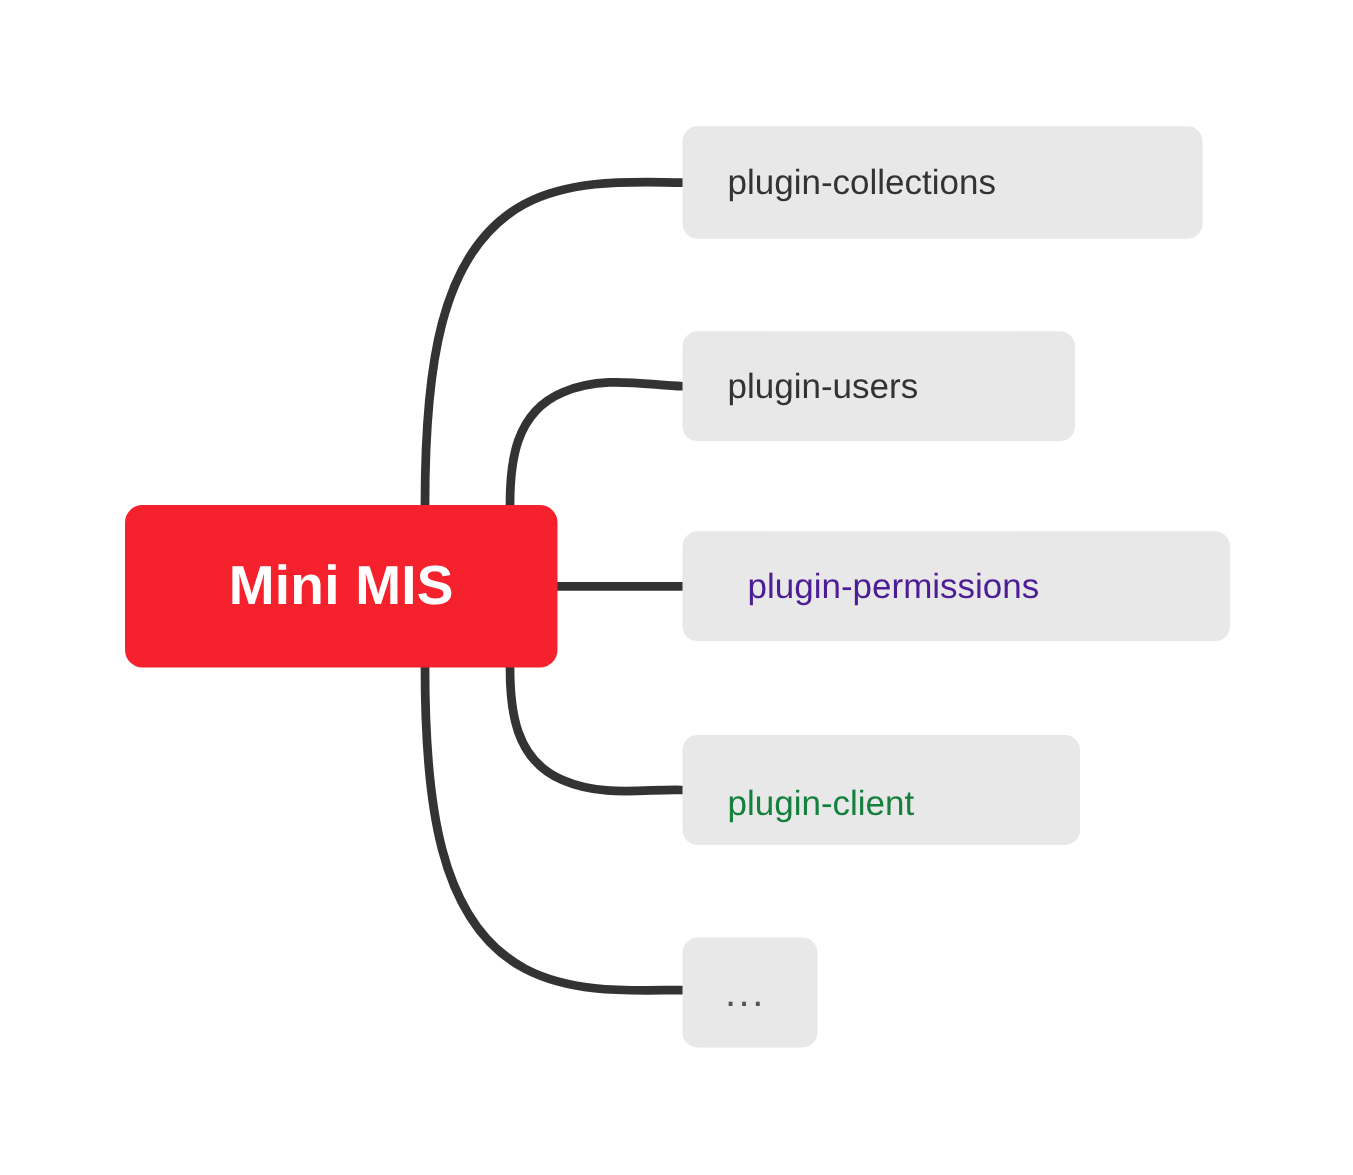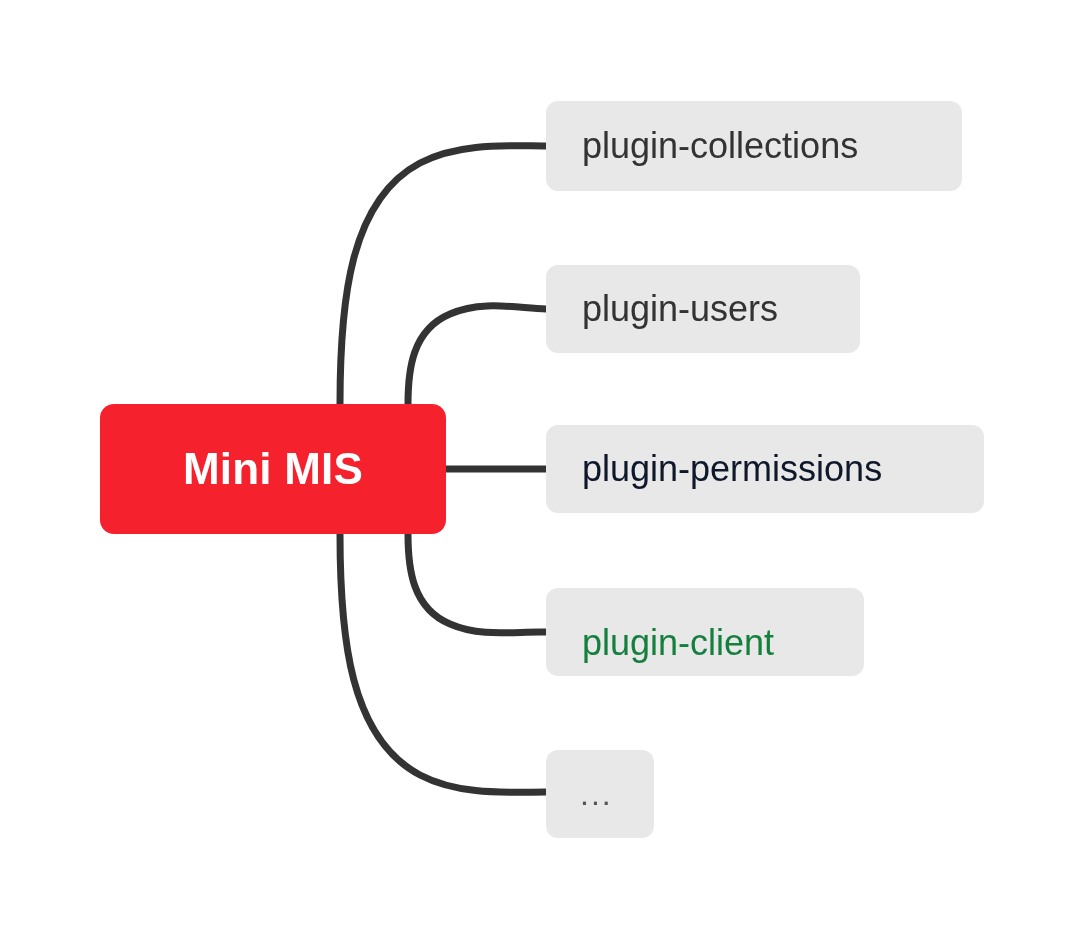--- a/index.html
+++ b/index.html
@@ -49,21 +49,21 @@
     line-height: 1;
   }
   .node-leaf {
     background: #E8E8E8;
     z-index: 4;
     padding-left: 36px;
     padding-right: 36px;
   }
   .node-leaf .node-label {
     color: #333333;
-    font-size: 36px;
+    font-size: 28px;
     font-weight: normal;
     line-height: 1;
   }
   .node-leaf.node-ellipsis {
     padding-left: 34px;
     padding-right: 34px;
   }
   .node-ellipsis .node-label {
     color: #555555;
     font-size: 32px;
@@ -89,21 +89,21 @@
 
   <div class="node node-leaf" style="left: 546px; top: 101px; width: 416px; height: 90px; background: rgb(232, 232, 232);">
     <span class="node-label" style="color: rgb(51, 51, 51);">plugin-collections</span>
   </div>
 
   <div class="node node-leaf" style="left: 546px; top: 265px; width: 314px; height: 88px; background: rgb(232, 232, 232); align-items: center;">
     <span class="node-label" style="color: rgb(51, 51, 51);">plugin-users</span>
   </div>
 
   <div class="node node-leaf" style="left: 546px; top: 425px; width: 438px; height: 88px; background: rgb(232, 232, 232);">
-    <span class="node-label" style="color: #0f172a;">plugin-permissions</span>
+    <span class="node-label" style="color: #4c1d95; margin-left: 16px;">plugin-permissions</span>
   </div>
 
   <div class="node node-leaf" style="left: 546px; top: 588px; width: 318px; height: 88px; background: rgb(232, 232, 232);">
     <span class="node-label" style="color: #15803d; margin-top: 21px;">plugin-client</span>
   </div>
 
   <div class="node node-leaf node-ellipsis" style="left: 546px; top: 750px; width: 108px; height: 88px; background: rgb(232, 232, 232);">
     <span class="node-label" style="color: rgb(85, 85, 85);">...</span>
   </div>
 

